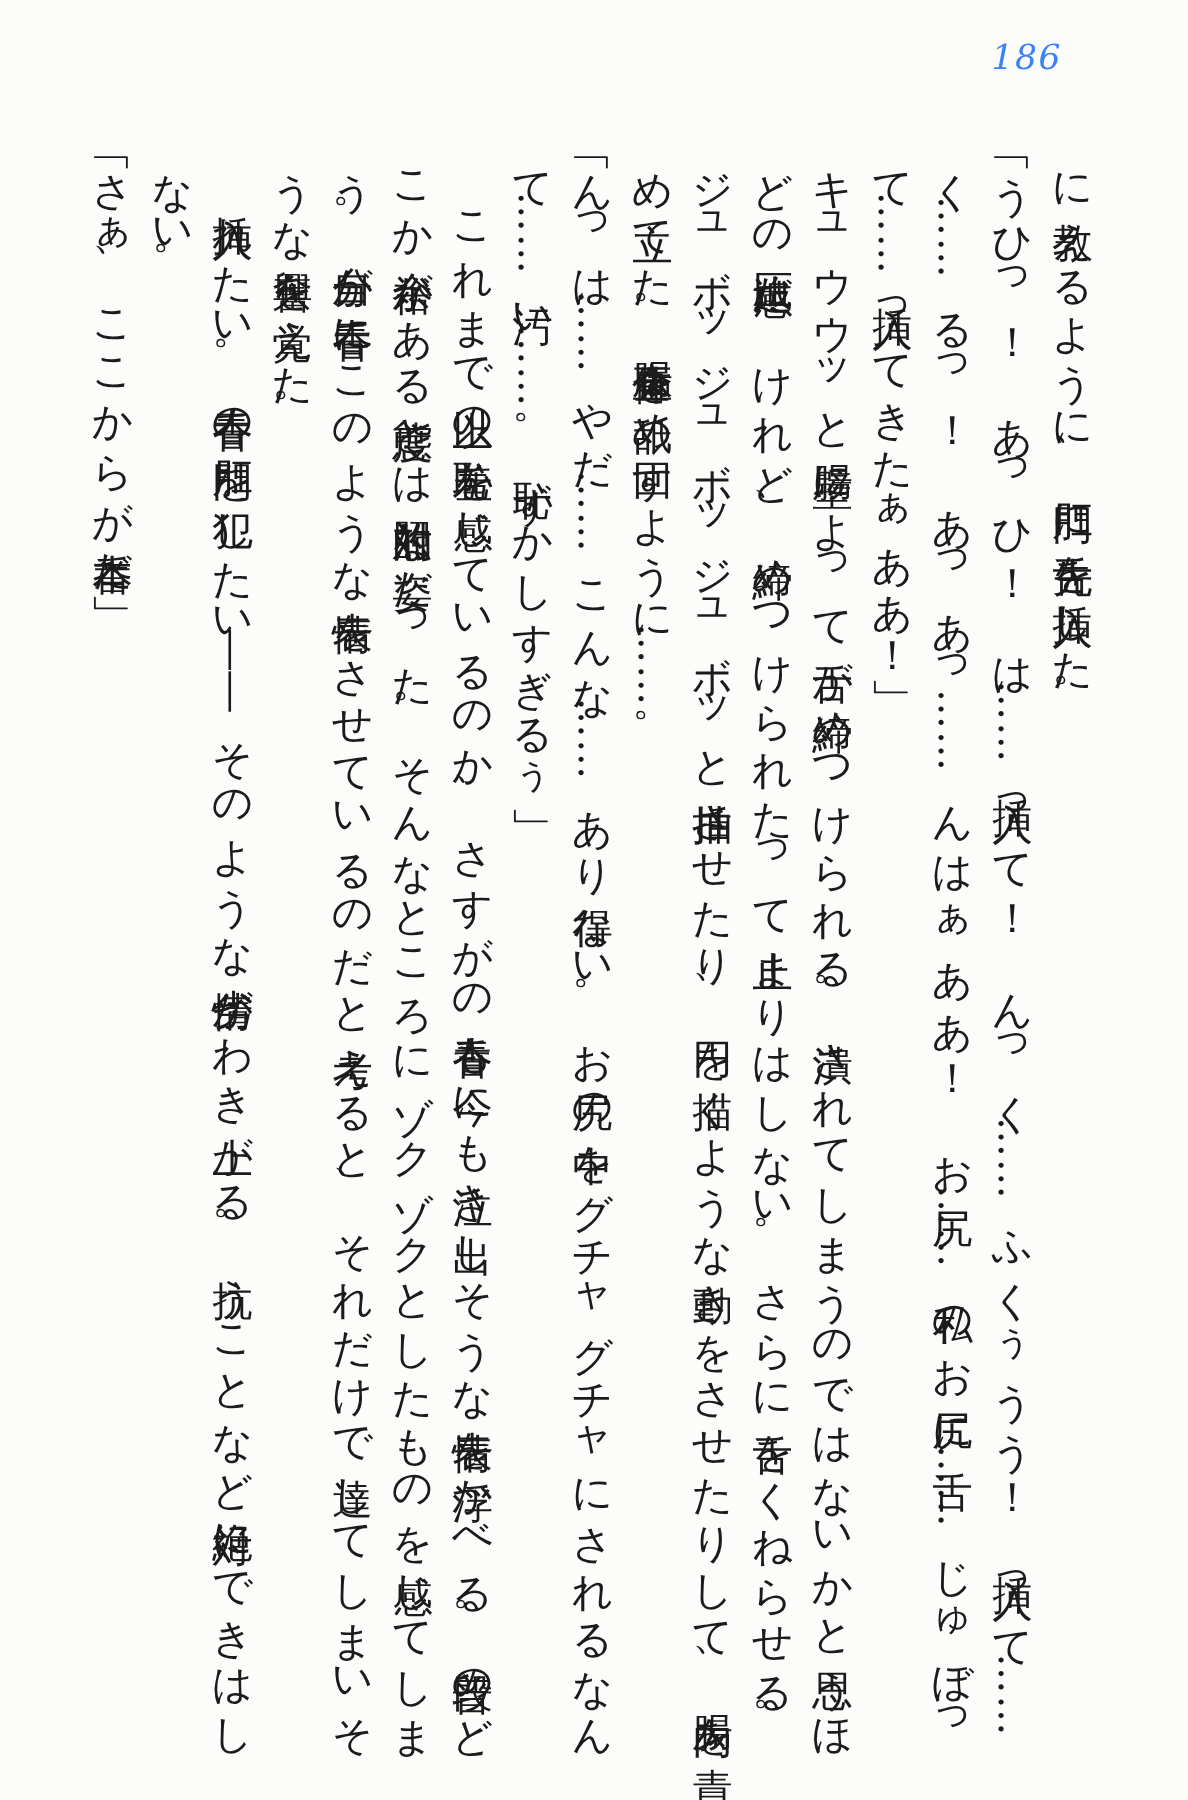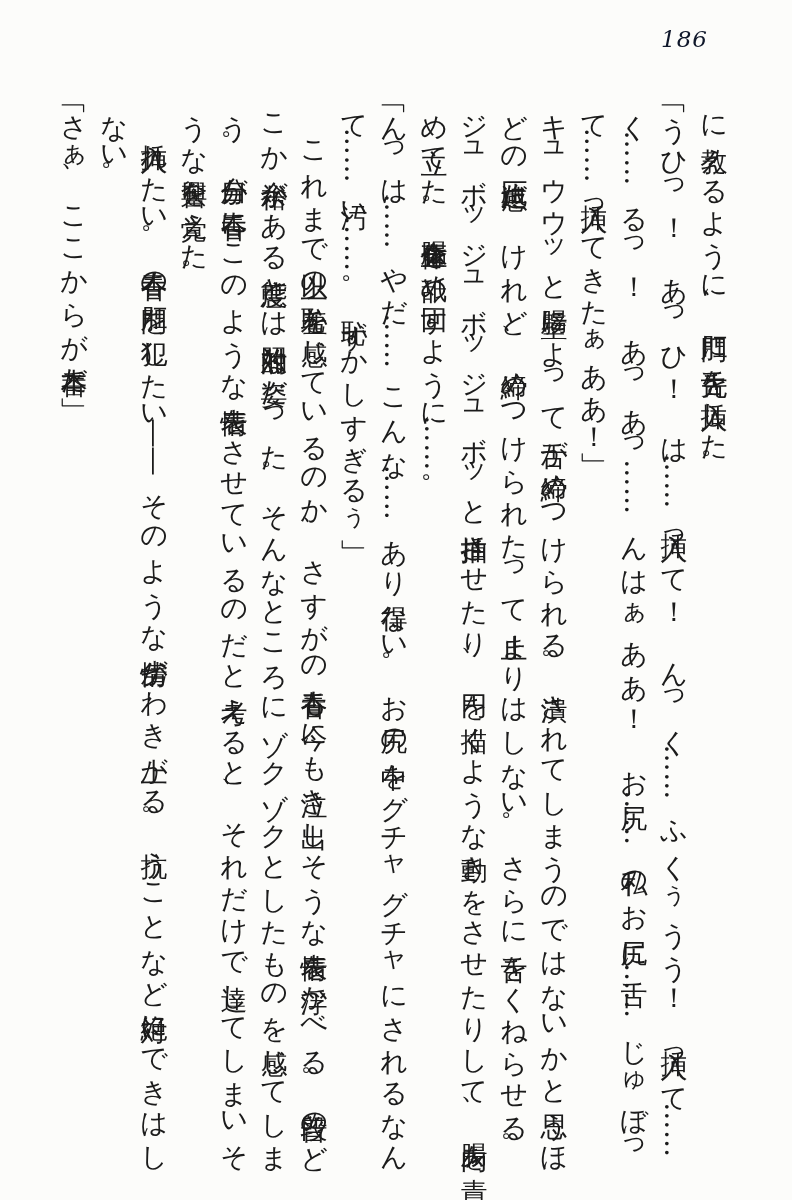--- a/index.html
+++ b/index.html
@@ -15,21 +15,21 @@
     font-family: "DejaVu Serif", "Liberation Serif", serif;
   }
   .page-number {
     position: absolute;
     top: 26px;
     left: 661px;
     font-family: "DejaVu Serif", "Liberation Serif", serif;
     font-style: italic;
     font-size: 23px;
     letter-spacing: 1px;
-    color: #0f172a;
+    color: #3b82f6;
   }
   .text-block {
     position: absolute;
     top: 96px;
     right: 58px;
     height: 1062px;
     writing-mode: vertical-rl;
     text-orientation: mixed;
     font-size: 27px;
     line-height: 40px;          

